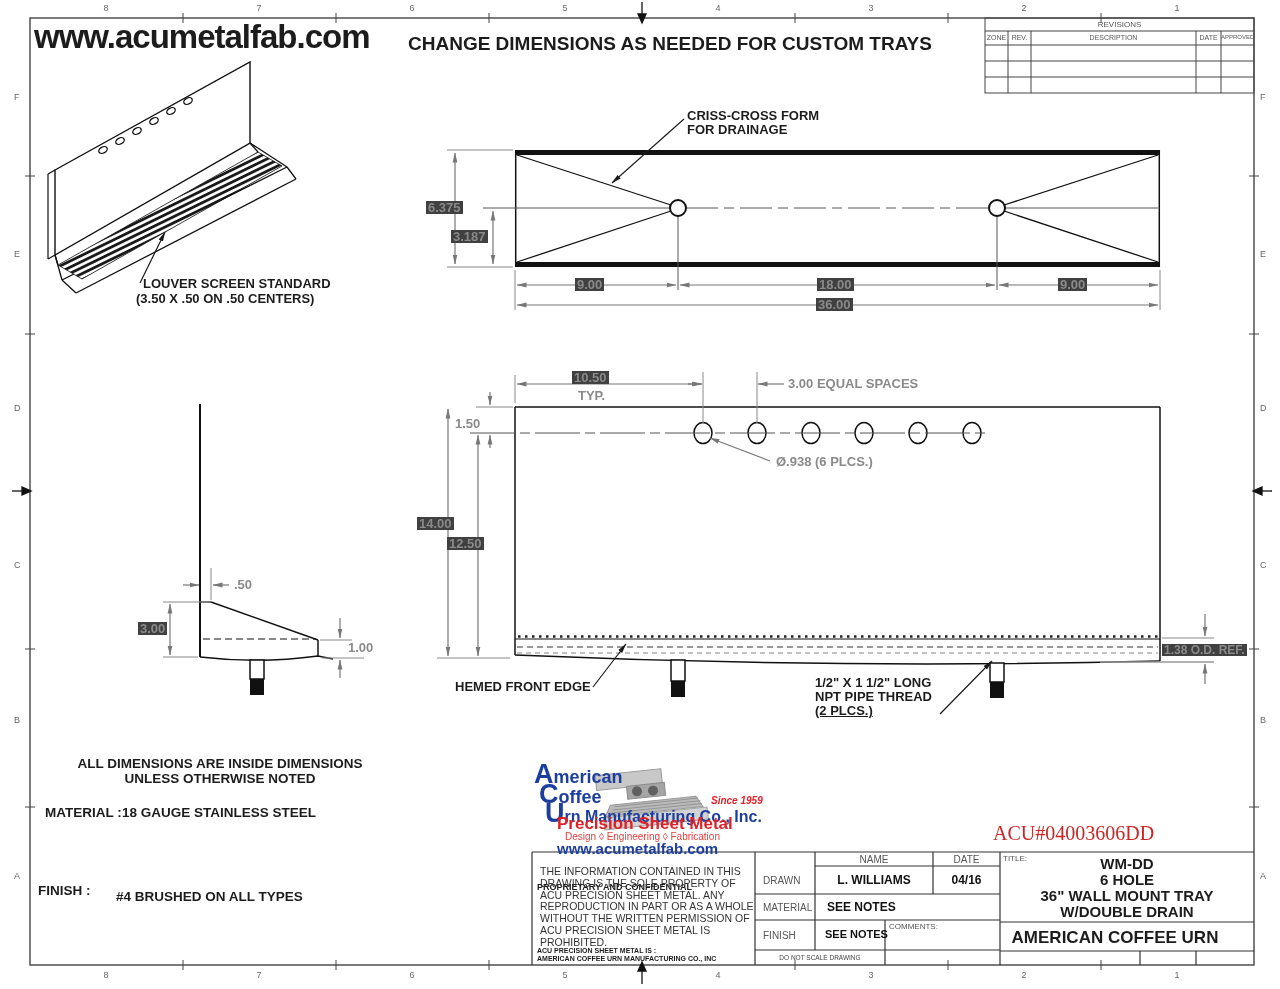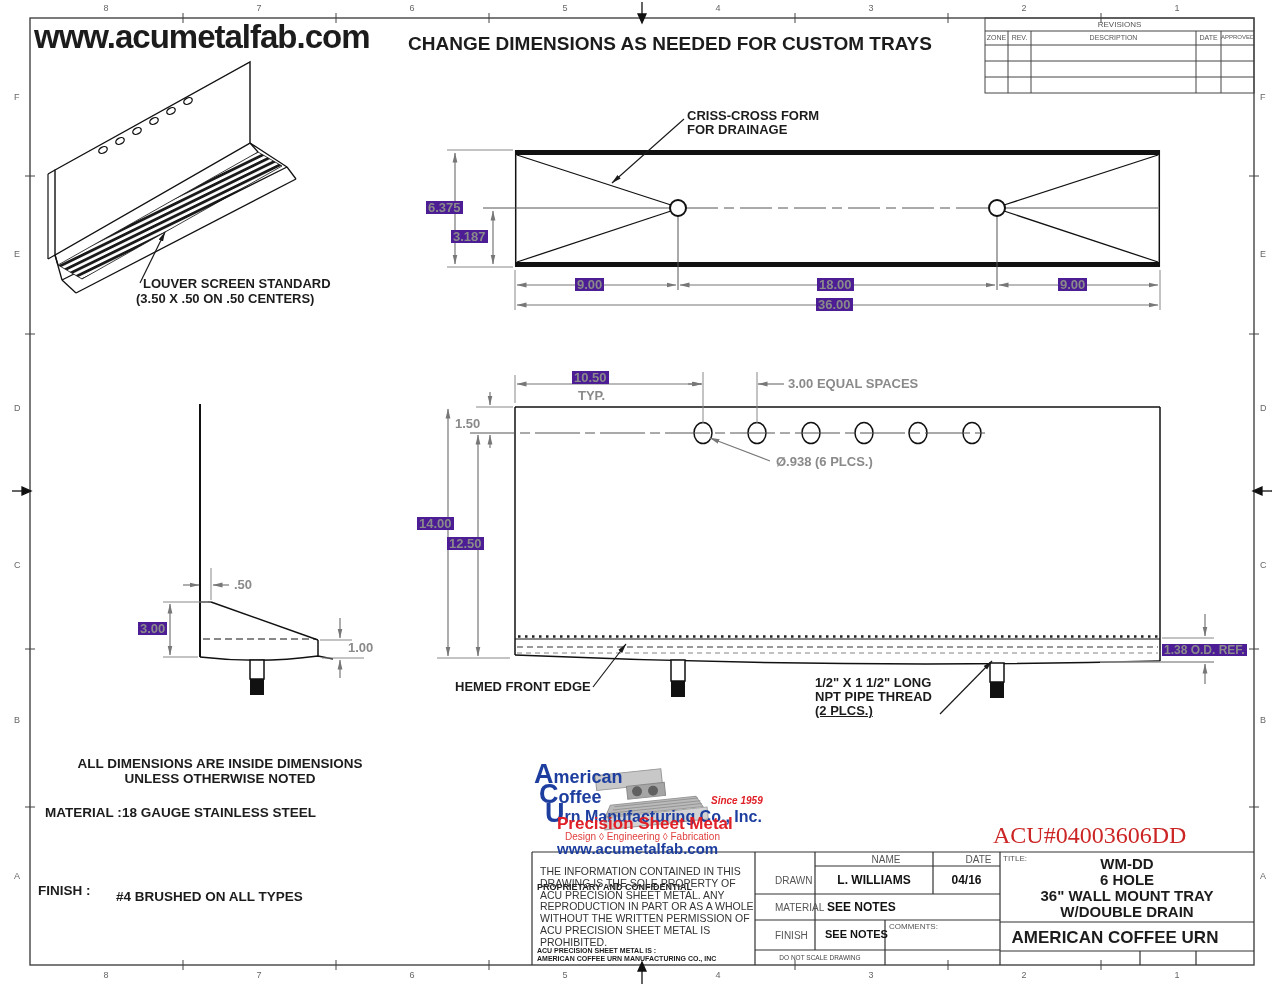--- a/index.html
+++ b/index.html
@@ -2,25 +2,25 @@
 <html><head>
 <meta charset="utf-8">
 <style>
   html,body{margin:0;padding:0;}
   body{width:1280px;height:989px;position:relative;background:#ffffff;overflow:hidden;
        font-family:"Liberation Sans",sans-serif;}
   svg{position:absolute;left:0;top:0;}
   .t{position:absolute;white-space:nowrap;line-height:1;color:#1c1c1c;font-family:"Liberation Sans",sans-serif;}
   .dim{color:#8a8a8a;font-weight:bold;font-size:13px;}
   .ann{color:#1c1c1c;font-weight:bold;font-size:13px;}
-  .wbg{background:#4c1d95;padding:0 2px;}
+  .wbg{background:#404040;padding:0 2px;}
   .zone{font-size:9px;color:#666;}
   .ctr{text-align:center;}
   .rev{font-size:7px;color:#555;text-align:center;}
-  .tb-label{font-size:10px;color:#555;padding-left:12px;}
+  .tb-label{font-size:10px;color:#555;}
   .tb-val{font-size:12px;font-weight:bold;color:#111;}
   .logo-line{position:absolute;line-height:0.92;font-weight:bold;color:#1d3e9e;font-size:18px;}
   .logo-line::first-letter{font-size:27px;}
   .prop-body{font-size:10.5px;color:#333;line-height:1.12;white-space:normal;width:214px;}
 </style>
 </head>
 <body>
 
 <svg width="1280" height="989" viewBox="0 0 1280 989">
   <defs>
@@ -339,21 +339,21 @@
 <div class="t" style="left:116px;top:890px;font-size:13.5px;font-weight:bold;">#4 BRUSHED ON ALL TYPES</div>
 
 <div class="logo-line" style="left:534px;top:762px;">American</div>
 <div class="logo-line" style="left:539px;top:782px;">Coffee</div>
 <div class="logo-line" style="left:545px;top:801px;font-size:16px;">Urn Manufacturing Co., Inc.</div>
 <div class="t" style="left:711px;top:796px;font-size:10px;font-style:italic;font-weight:bold;color:#e01f26;">Since 1959</div>
 <div class="t" style="left:557px;top:815px;font-size:17px;font-weight:bold;color:#e01f26;">Precision Sheet Metal</div>
 <div class="t" style="left:565px;top:832px;font-size:10px;color:#e0403f;">Design  ◊  Engineering  ◊  Fabrication</div>
 <div class="t" style="left:557px;top:841px;font-size:15px;font-weight:bold;color:#1d3e9e;">www.acumetalfab.com</div>
 
-<div class="t" style="left:993px;top:823px;font-size:24px;color:#cc2525;font-family:'Liberation Serif',serif;">ACU#04003606DD</div>
+<div class="t" style="left:993px;top:823px;font-size:20px;color:#cc2525;font-family:'Liberation Serif',serif;">ACU#04003606DD</div>
 
 <div class="t" style="left:537px;top:855px;font-size:9px;font-weight:bold;margin-top:28px;">PROPRIETARY AND CONFIDENTIAL</div>
 <div class="t prop-body" style="left:540px;top:866px;">THE INFORMATION CONTAINED IN THIS DRAWING IS THE SOLE PROPERTY OF ACU PRECISION SHEET METAL.  ANY REPRODUCTION IN PART OR AS A WHOLE WITHOUT THE WRITTEN PERMISSION OF ACU PRECISION SHEET METAL IS PROHIBITED.</div>
 <div class="t" style="left:537px;top:947px;font-size:7px;font-weight:bold;">ACU PRECISION SHEET METAL IS :</div>
 <div class="t" style="left:537px;top:955px;font-size:7px;font-weight:bold;">AMERICAN COFFEE URN MANUFACTURING CO., INC</div>
 
 <div class="t tb-label ctr" style="left:815px;top:855px;width:118px;">NAME</div>
 <div class="t tb-label ctr" style="left:933px;top:855px;width:67px;">DATE</div>
 <div class="t tb-label" style="left:763px;top:876px;">DRAWN</div>
 <div class="t tb-val ctr" style="left:815px;top:874px;width:118px;">L. WILLIAMS</div>

